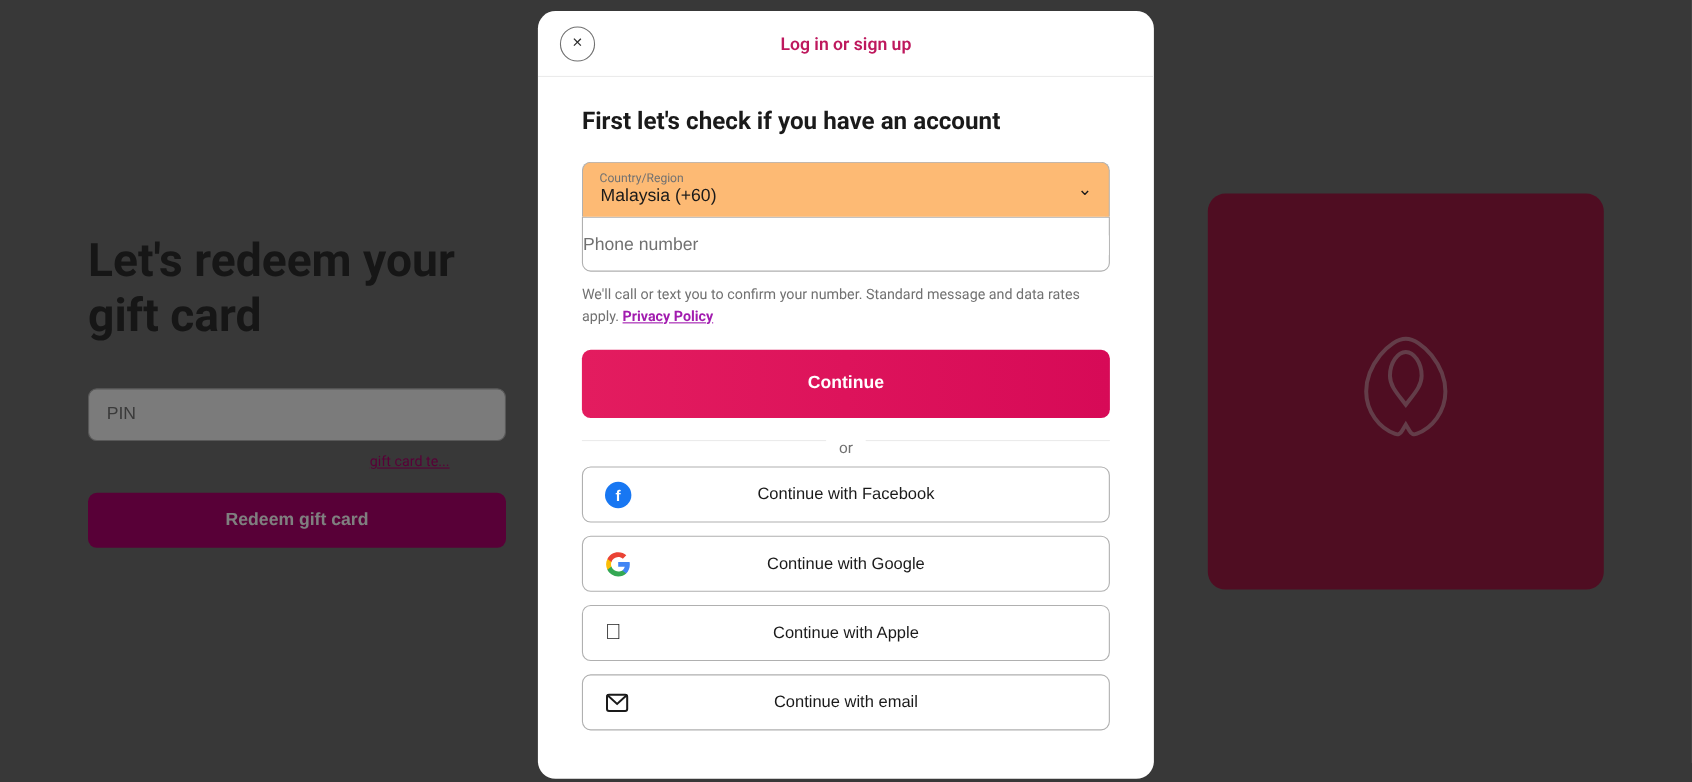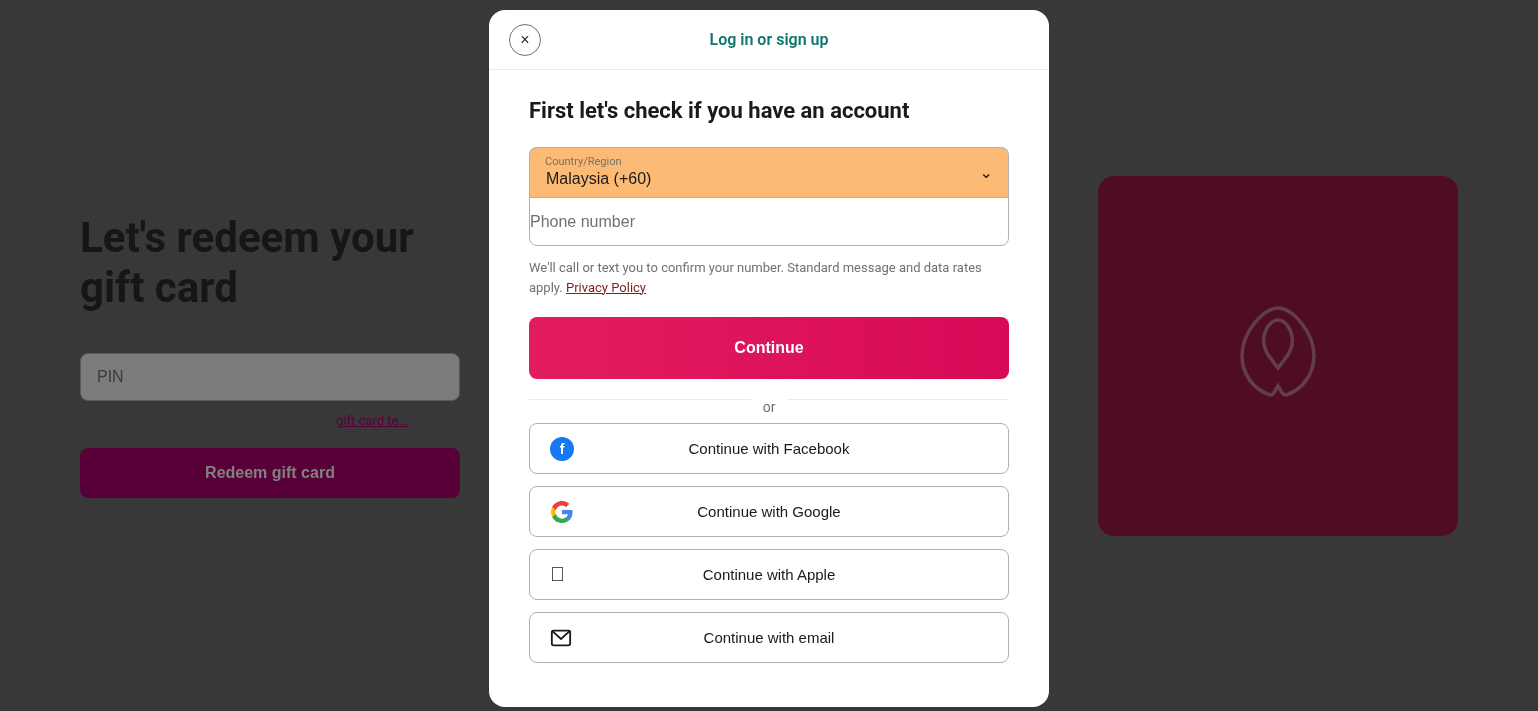--- a/index.html
+++ b/index.html
@@ -129,21 +129,21 @@
       align-items: center;
       justify-content: center;
       cursor: pointer;
       font-size: 16px;
       color: #2d2d2d;
     }
 
     .modal-title {
       font-size: 16px;
       font-weight: 600;
-      color: #0f766e;
+      color: #be185d;
     }
 
     
     .modal-body {
       padding: 28px 40px 32px;
     }
 
     .modal-heading {
       font-size: 22px;
       font-weight: 700;
@@ -211,22 +211,23 @@
 
     
     .info-text {
       font-size: 13px;
       color: #717171;
       margin-bottom: 20px;
       line-height: 1.5;
     }
 
     .info-text a {
-      color: #7f1d1d;
+      color: #a21caf;
       text-decoration: underline;
+      font-weight: bold;
     }
 
     
     .continue-btn {
       width: 100%;
       background: linear-gradient(to right, #e31c5f, #d70a57);
       color: white;
       border: none;
       border-radius: 8px;
       padding: 22px;

